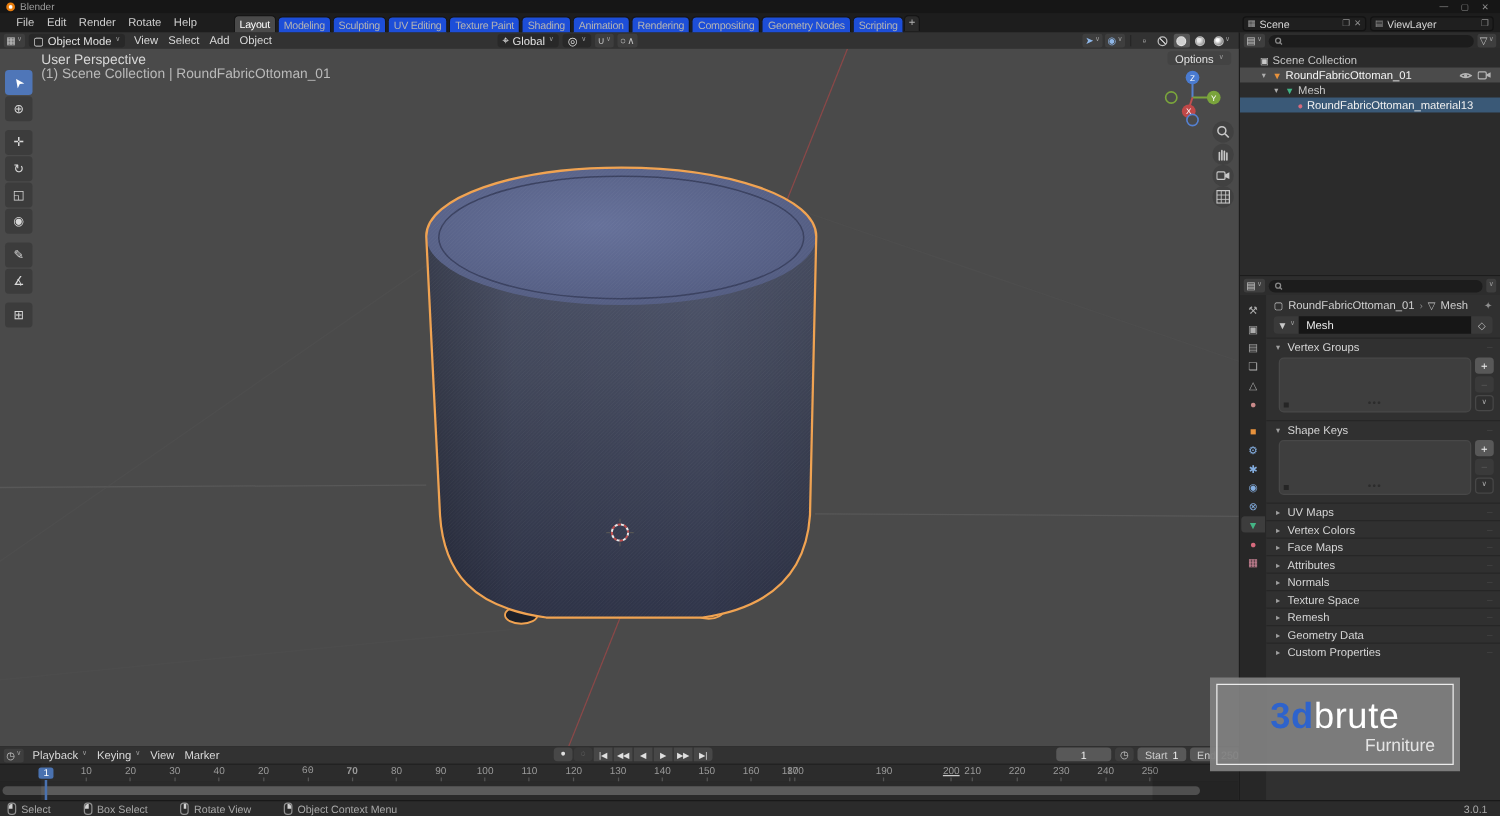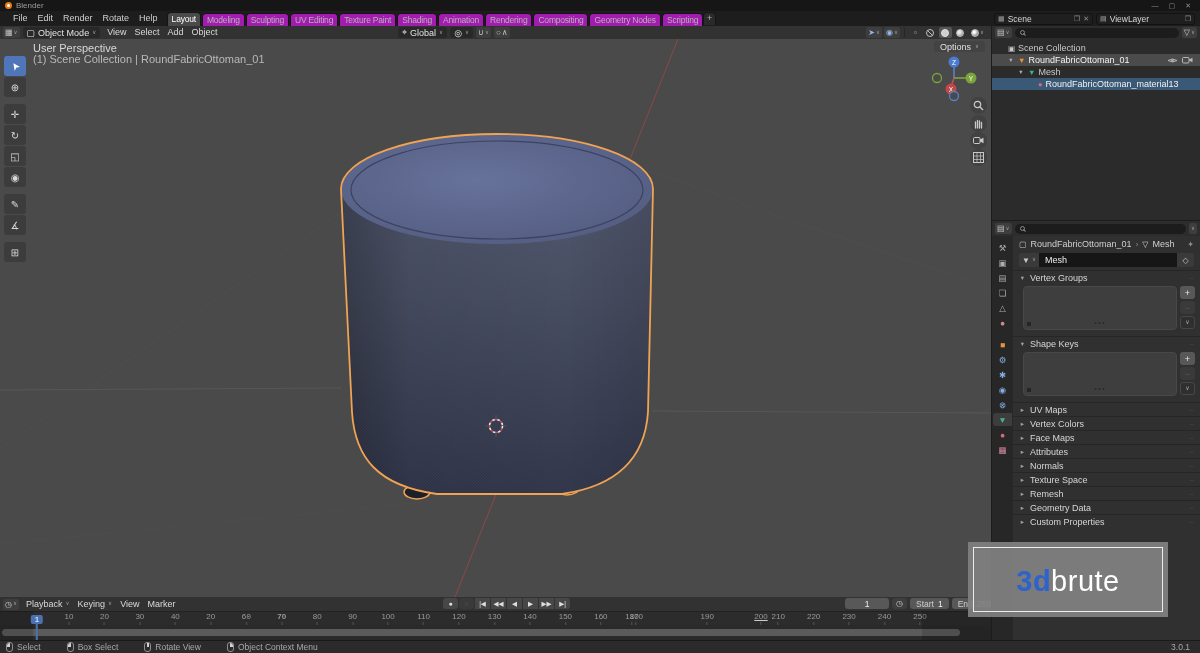--- a/index.html
+++ b/index.html
@@ -9,22 +9,22 @@
 
 .titlebar{position:absolute;left:0;top:0;width:1200px;height:11px;background:#161616;display:flex;align-items:center;padding:0 5px;font-size:8px;color:#9c9c9c}
 .blender-logo{width:7px;height:7px;border-radius:50%;background:#e87d0d;margin-right:4px;position:relative;flex:none}
 .blender-logo::after{content:"";position:absolute;left:2px;top:2px;width:3px;height:3px;border-radius:50%;background:#fff}
 .win-controls{margin-left:auto;display:flex;gap:10px;font-size:7px;color:#8d8d8d;padding-right:4px}
 
 
 .topbar{position:absolute;left:0;top:11px;width:1200px;height:15px;background:#1d1d1d;display:flex;align-items:center}
 .menus{display:flex;padding-left:8px}
 .menu{padding:0 5px;color:#cfcfcf;font-size:9px;line-height:15px}
-.tabs{display:flex;align-items:flex-end;gap:1px;margin-left:4px;height:15px}
-.tab{background:#a21caf;border:1px solid #151515;border-bottom:none;border-radius:4px 4px 0 0;padding:0 4px;height:13px;line-height:12px;font-size:8.5px;color:#b4b4b4;letter-spacing:-.2px;white-space:nowrap}
+.tabs{display:flex;align-items:flex-end;gap:1px;margin-left:24px;height:15px}
+.tab{background:#1d4ed8;border:1px solid #151515;border-bottom:none;border-radius:4px 4px 0 0;padding:0 4px;height:13px;line-height:12px;font-size:8.5px;color:#b4b4b4;letter-spacing:-.2px;white-space:nowrap}
 .tab.active{background:#4a4a4a;color:#fff;height:14px}
 .tab-add{background:#2a2a2a;border:1px solid #151515;border-bottom:none;border-radius:4px 4px 0 0;height:13px;width:13px;text-align:center;line-height:11px;color:#b4b4b4;font-size:9px}
 .id-block{margin-left:auto;display:flex;gap:3px;padding-right:5px}
 .id-field{display:flex;align-items:center;gap:3px;background:#1f1f1f;border:1px solid #121212;border-radius:3px;height:12px;padding:0 3px;font-size:8.5px;color:#d6d6d6;width:99px}
 .id-icon{font-size:7px;color:#9a9a9a}
 .id-label{flex:1;white-space:nowrap;overflow:hidden}
 .id-btn{font-size:7px;color:#8e8e8e}
 
 
 .toolheader{position:absolute;left:0;top:26px;width:991px;height:13px;background:#323232;display:flex;align-items:center;gap:3px;padding:0 3px;font-size:9px}
@@ -787,13 +787,14 @@
       </span>
     </div>
   <span class="version">3.0.1</span>
 </div>
 
 <div class="watermark">
   <span class="wm-border"></span>
   <div class="wm-brand">
     <span class="wm-3d">3d</span><span class="wm-brute">brute</span>
   </div>
+  <div class="wm-sub">Furniture</div>
 </div>
 
 </body></html>

